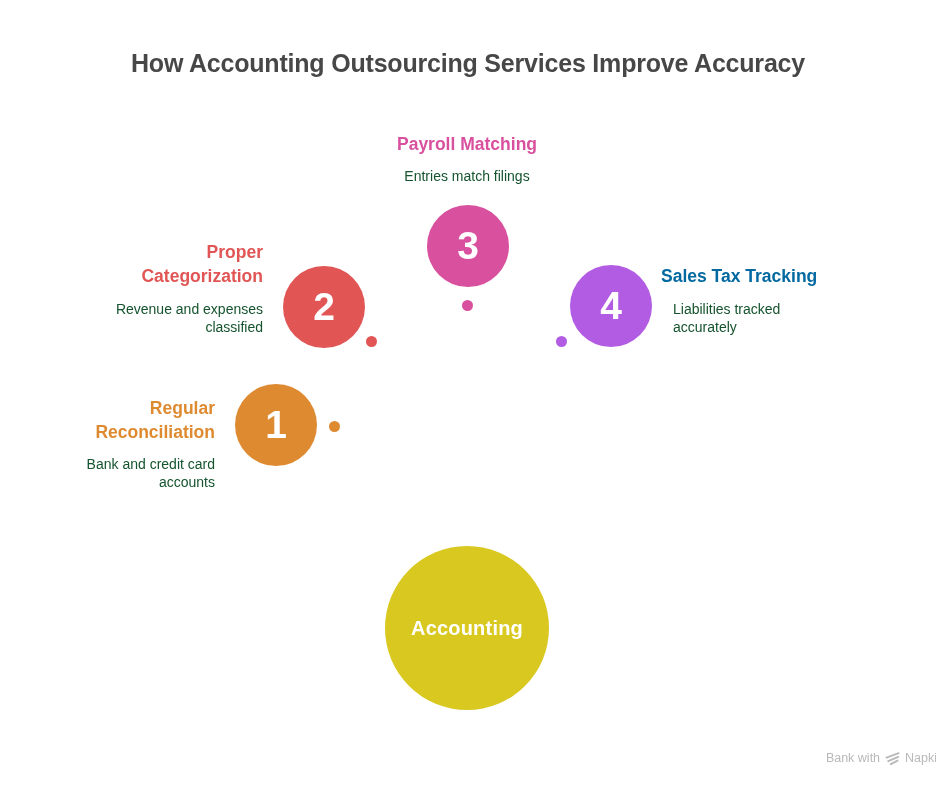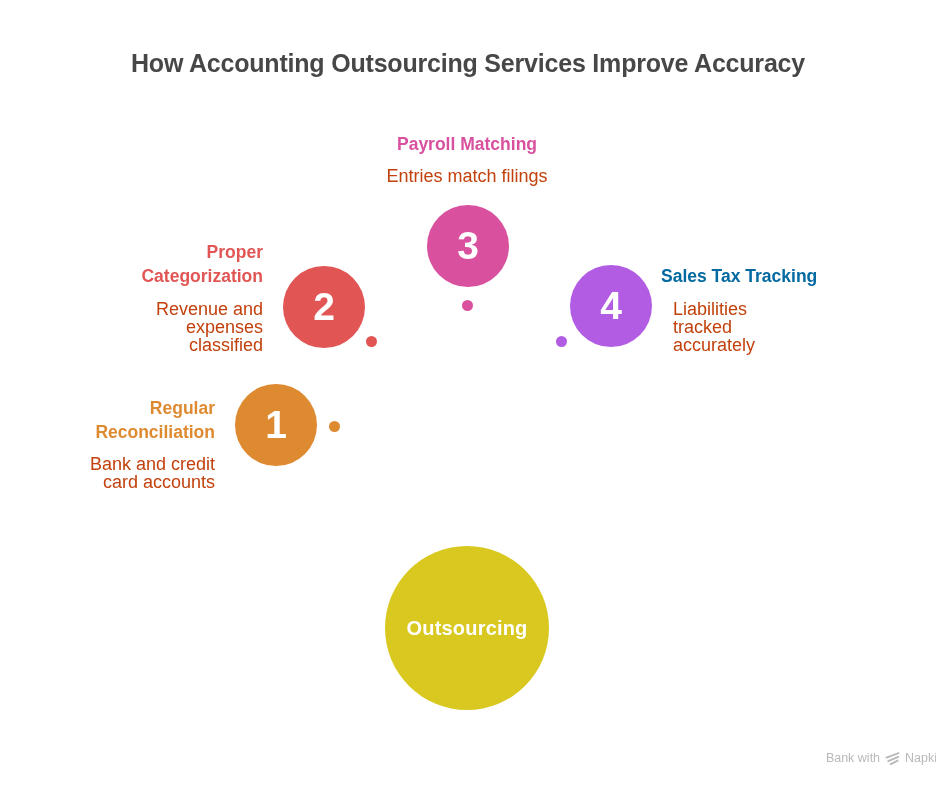--- a/index.html
+++ b/index.html
@@ -21,23 +21,23 @@
     font-weight: 700;
     letter-spacing: -0.2px;
     color: #474747;
   }
   .heading {
     font-weight: 700;
     font-size: 17.5px;
     line-height: 24px;
   }
   .desc {
-    font-size: 18px;
+    font-size: 14px;
     line-height: 18px;
-    color: #c2410c;
+    color: #14532d;
   }
   .ta-r { text-align: right; }
   .ta-c { text-align: center; }
   .circle {
     border-radius: 50%;
     display: flex;
     align-items: center;
     justify-content: center;
     color: #ffffff;
     font-weight: 700;
@@ -91,21 +91,21 @@
   <div>
     <div class="abs heading ta-r" style="left: 70px; top: 396px; width: 145px; color: rgb(222, 138, 49);">Regular Reconciliation</div>
     <div class="abs desc ta-r" style="left:70px; top:455px; width:145px;">Bank and credit card accounts</div>
     <div class="abs circle step-circle" style="left: 235px; top: 384px; background-color: rgb(222, 138, 49);">
       <span>1</span>
     </div>
     <div class="abs dot" style="left: 329px; top: 421px; background-color: rgb(222, 138, 49);"></div>
   </div>
 
   <div class="abs circle center-circle" style="left: 385px; top: 546px; background-color: rgb(217, 200, 31);">
-    <span style="color: rgb(255, 255, 255);">Outsourcing</span>
+    <span style="color: rgb(255, 255, 255);">Accounting</span>
   </div>
 
   <div class="abs watermark">
     <span>Bank with</span>
     <svg width="15" height="13" viewBox="0 0 15 13" fill="none" stroke="#b9b9b9" stroke-width="1.9" stroke-linecap="round">
       <path d="M1.5 5.6 L13.6 1.2"></path>
       <path d="M3.2 9.2 L13.2 4.9"></path>
       <path d="M5.8 12.2 L12.6 8.6"></path>
     </svg>
     <span>Napkin</span>

